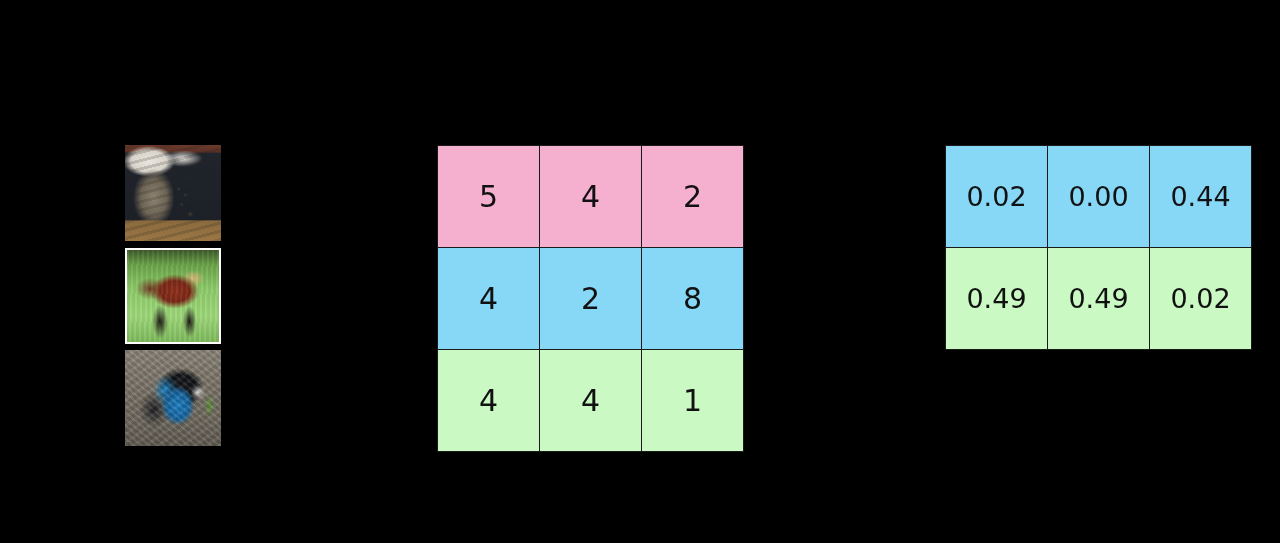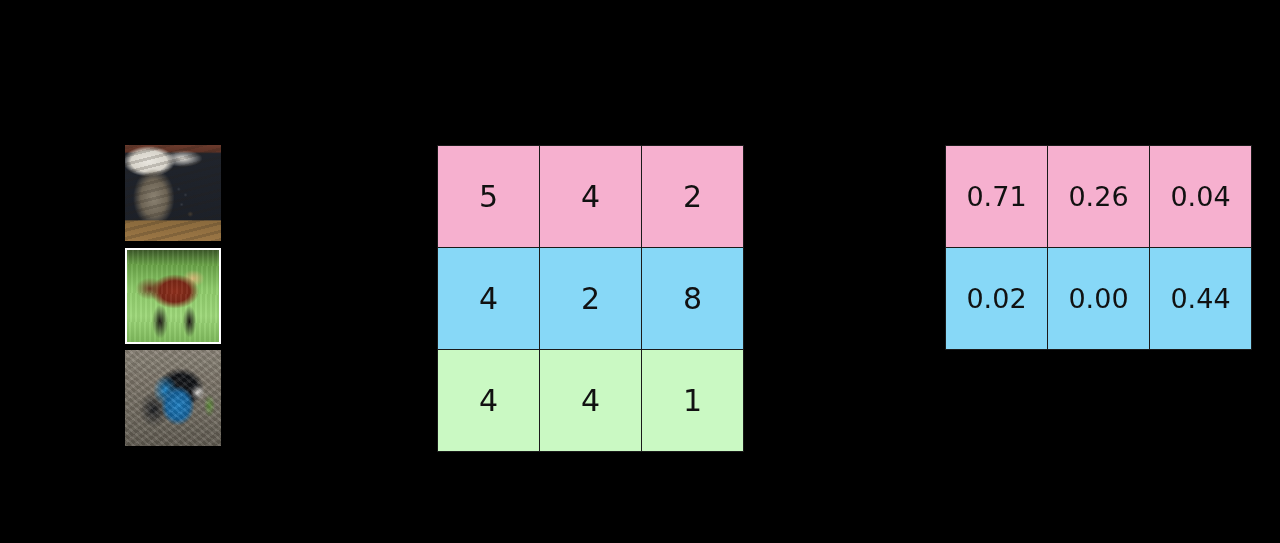--- a/index.html
+++ b/index.html
@@ -167,26 +167,26 @@
     <tr class="row-green">
       <td>4</td>
       <td>4</td>
       <td>1</td>
     </tr>
   </tbody>
     </table>
 
   <table class="grid grid-probs">
     <tbody>
-        <tr class="row-pink">
-      <td>0.71</td>
-      <td>0.26</td>
-      <td>0.04</td>
-    </tr>
     <tr class="row-blue">
       <td>0.02</td>
       <td>0.00</td>
       <td>0.44</td>
+    </tr>
+    <tr class="row-green">
+      <td>0.49</td>
+      <td>0.49</td>
+      <td>0.02</td>
     </tr>
   </tbody>
     </table>
 
 </div>
 
 </body></html>

